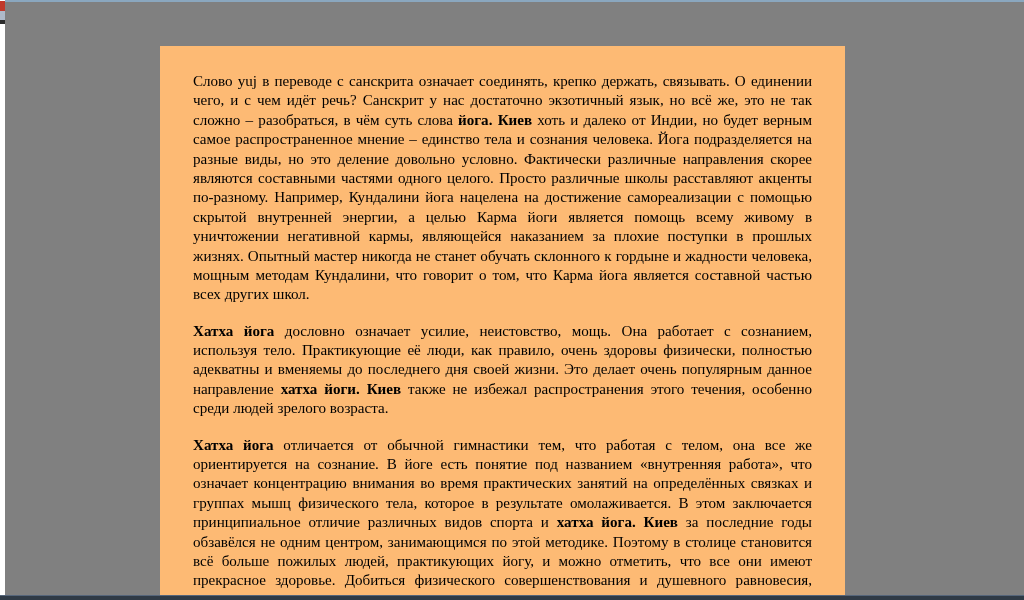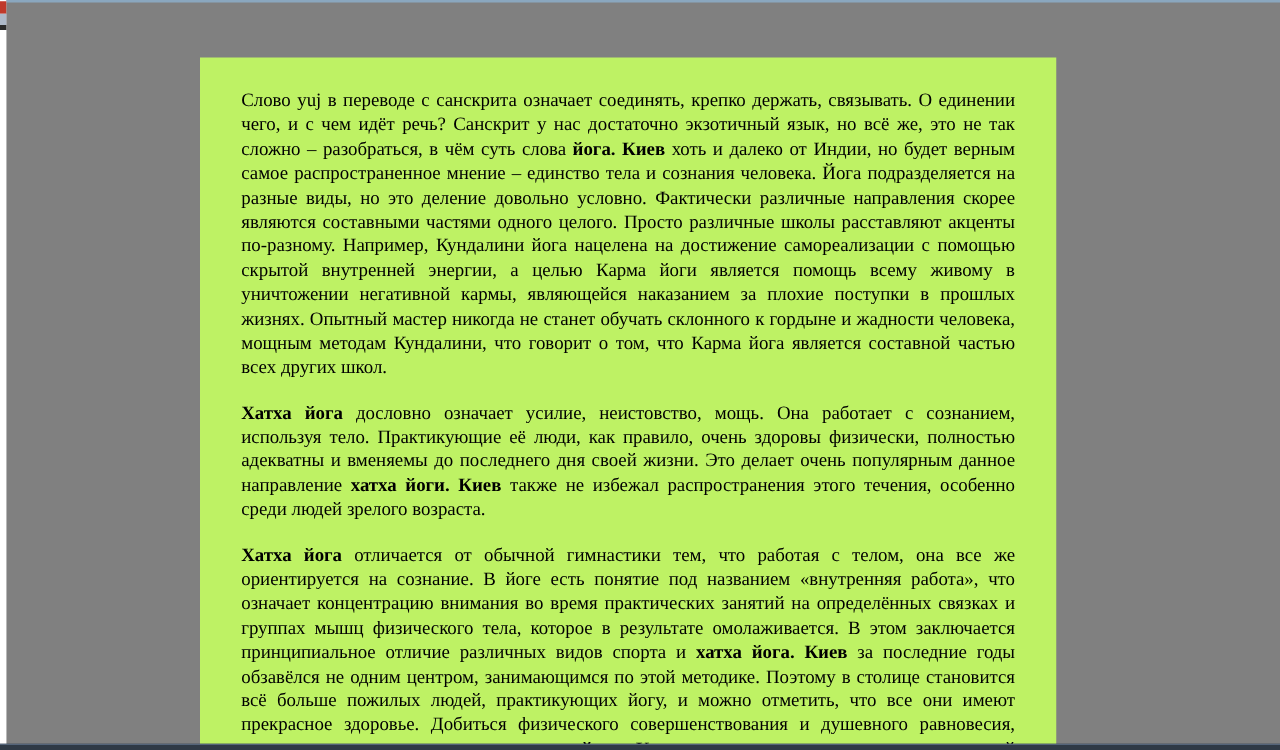--- a/index.html
+++ b/index.html
@@ -93,21 +93,21 @@
     z-index: 6;
   }
 
   
   #document-page {
     position: absolute;
     left: 160px;
     top: 46px;
     width: 685px;
     height: 554px;
-    background: #bef264;
+    background: #fdba74;
     z-index: 3;
     overflow: hidden;
   }
 
   #document-body {
     position: absolute;
     left: 33px;
     top: 26px;
     width: 619px;
   }

